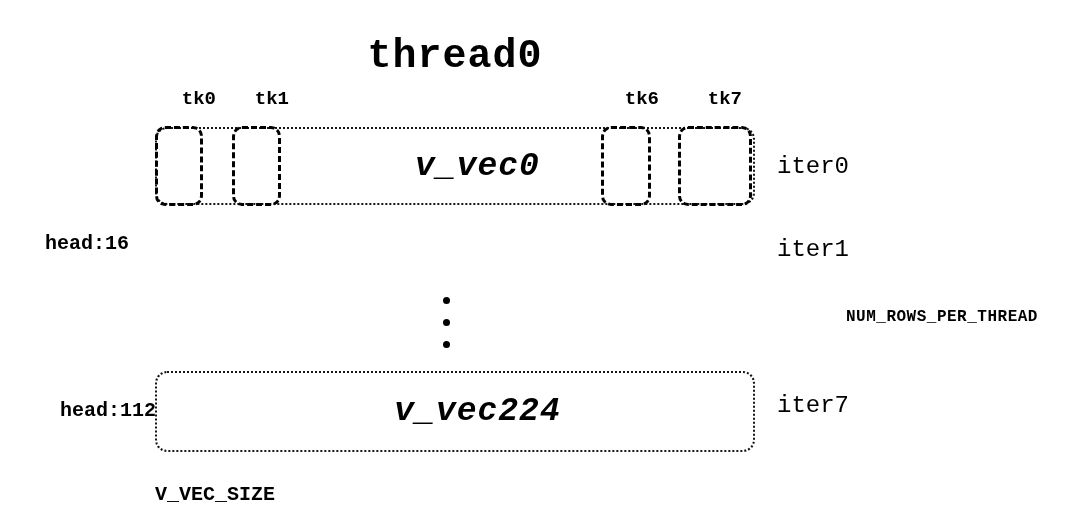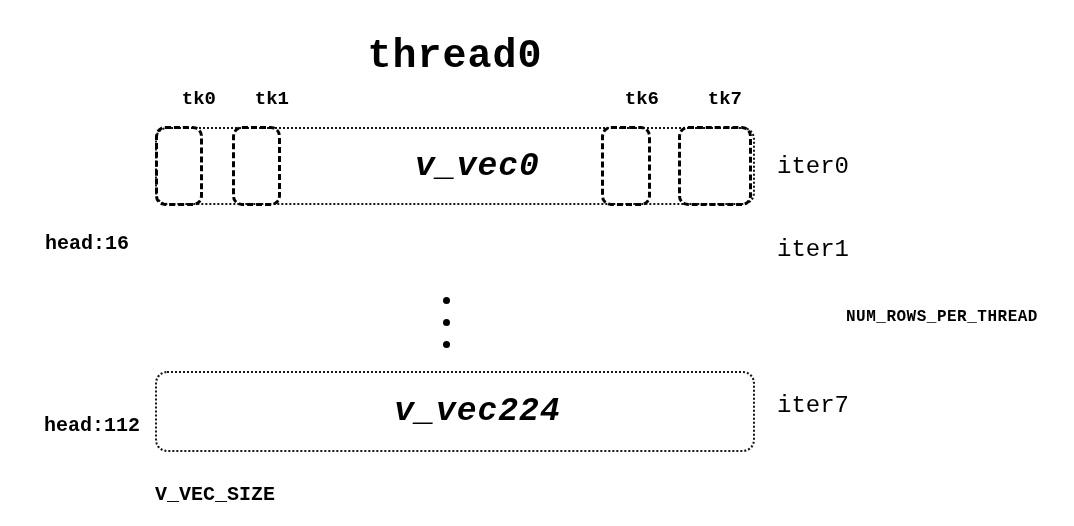--- a/index.html
+++ b/index.html
@@ -72,21 +72,21 @@
   .tkbox.b7 { left: 678px; width: 74px; }
 
   .head {
     position: absolute;
     font-size: 20px;
     font-weight: bold;
     text-align: right;
   }
   .head.h0 { left: 25px; top: 155px; width: 115px; }
   .head.h1 { left: 14px; top: 232px; width: 115px; }
-  .head.h2 { left: 10px; top: 399px; width: 130px; margin-top: 15px; }
+  .head.h2 { left: 26px; top: 399px; width: 130px; }
 
   .iter {
     position: absolute;
     left: 777px;
     font-size: 24px;
     font-weight: normal;
   }
   .iter.i0 { top: 153px; }
   .iter.i1 { top: 236px; text-align: center; }
   .iter.i2 { top: 392px; }

